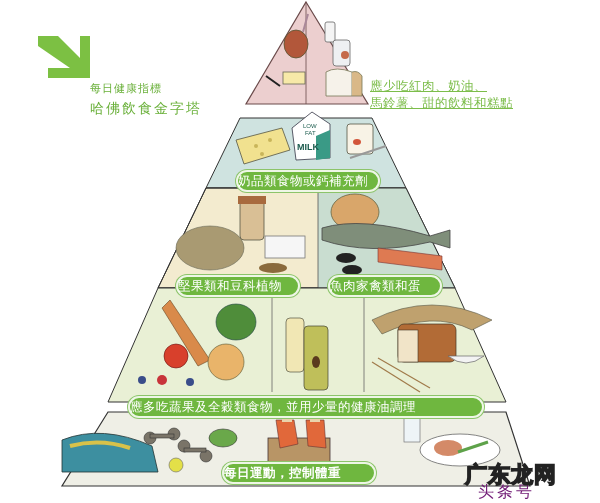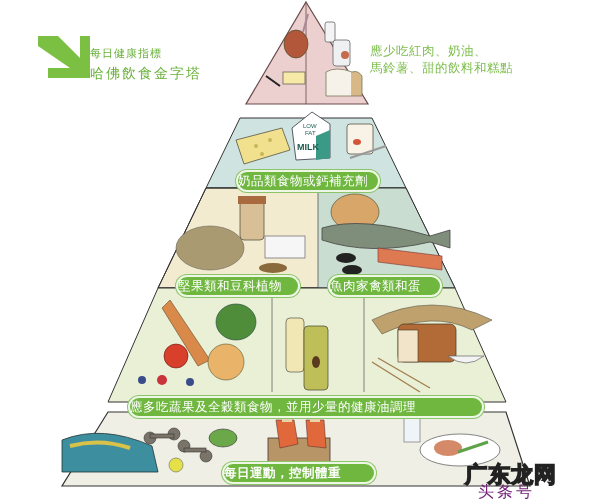--- a/index.html
+++ b/index.html
@@ -1,22 +1,22 @@
 <!DOCTYPE html>
 <html><head>
 <meta charset="utf-8">
 <style>
   html, body { margin: 0; padding: 0; background: #ffffff; }
   body { width: 600px; height: 503px; position: relative; overflow: hidden; font-family: "DejaVu Sans", sans-serif; }
-  .abs { position: absolute; }
+  .abs { position: absolute; margin-top: 35px; }
   svg.layer { position: absolute; left: 0; top: 0; }
   .title-box { left: 90px; top: 46px; color: #6ab03a; }
   .title-sub { font-size: 11px; letter-spacing: 1px; }
   .title-main { font-size: 14px; letter-spacing: 2px; margin-top: 4px; text-align: center; }
-  .limit-text { left: 370px; top: 42px; color: #7cbd4a; font-size: 12.5px; line-height: 17px; letter-spacing: 0.5px; }
+  .limit-text { left: 370px; top: 42px; color: #7cbd4a; font-size: 12.5px; line-height: 17px; letter-spacing: 0.5px; text-decoration: underline; }
   .pill { position: absolute; background: #6fb73f; color: #fff; border: 2px solid #eef6e6; border-radius: 12px; font-size: 12.5px; text-align: left; line-height: 18px; height: 18px; white-space: nowrap; letter-spacing: 0.5px; box-shadow: 0 0 0 1px #8cc46a; }
   .watermark { position: absolute; left: 465px; top: 460px; font-size: 22px; font-weight: bold; color: #fff; -webkit-text-stroke: 1.5px #222; letter-spacing: 1px; }
   .watermark-shadow { position: absolute; left: 478px; top: 482px; font-size: 16px; color: #701a75; letter-spacing: 3px; }
 </style>
 </head>
 <body>
 
 <svg class="layer" width="600" height="503" viewBox="0 0 600 503">
 
   <g>

